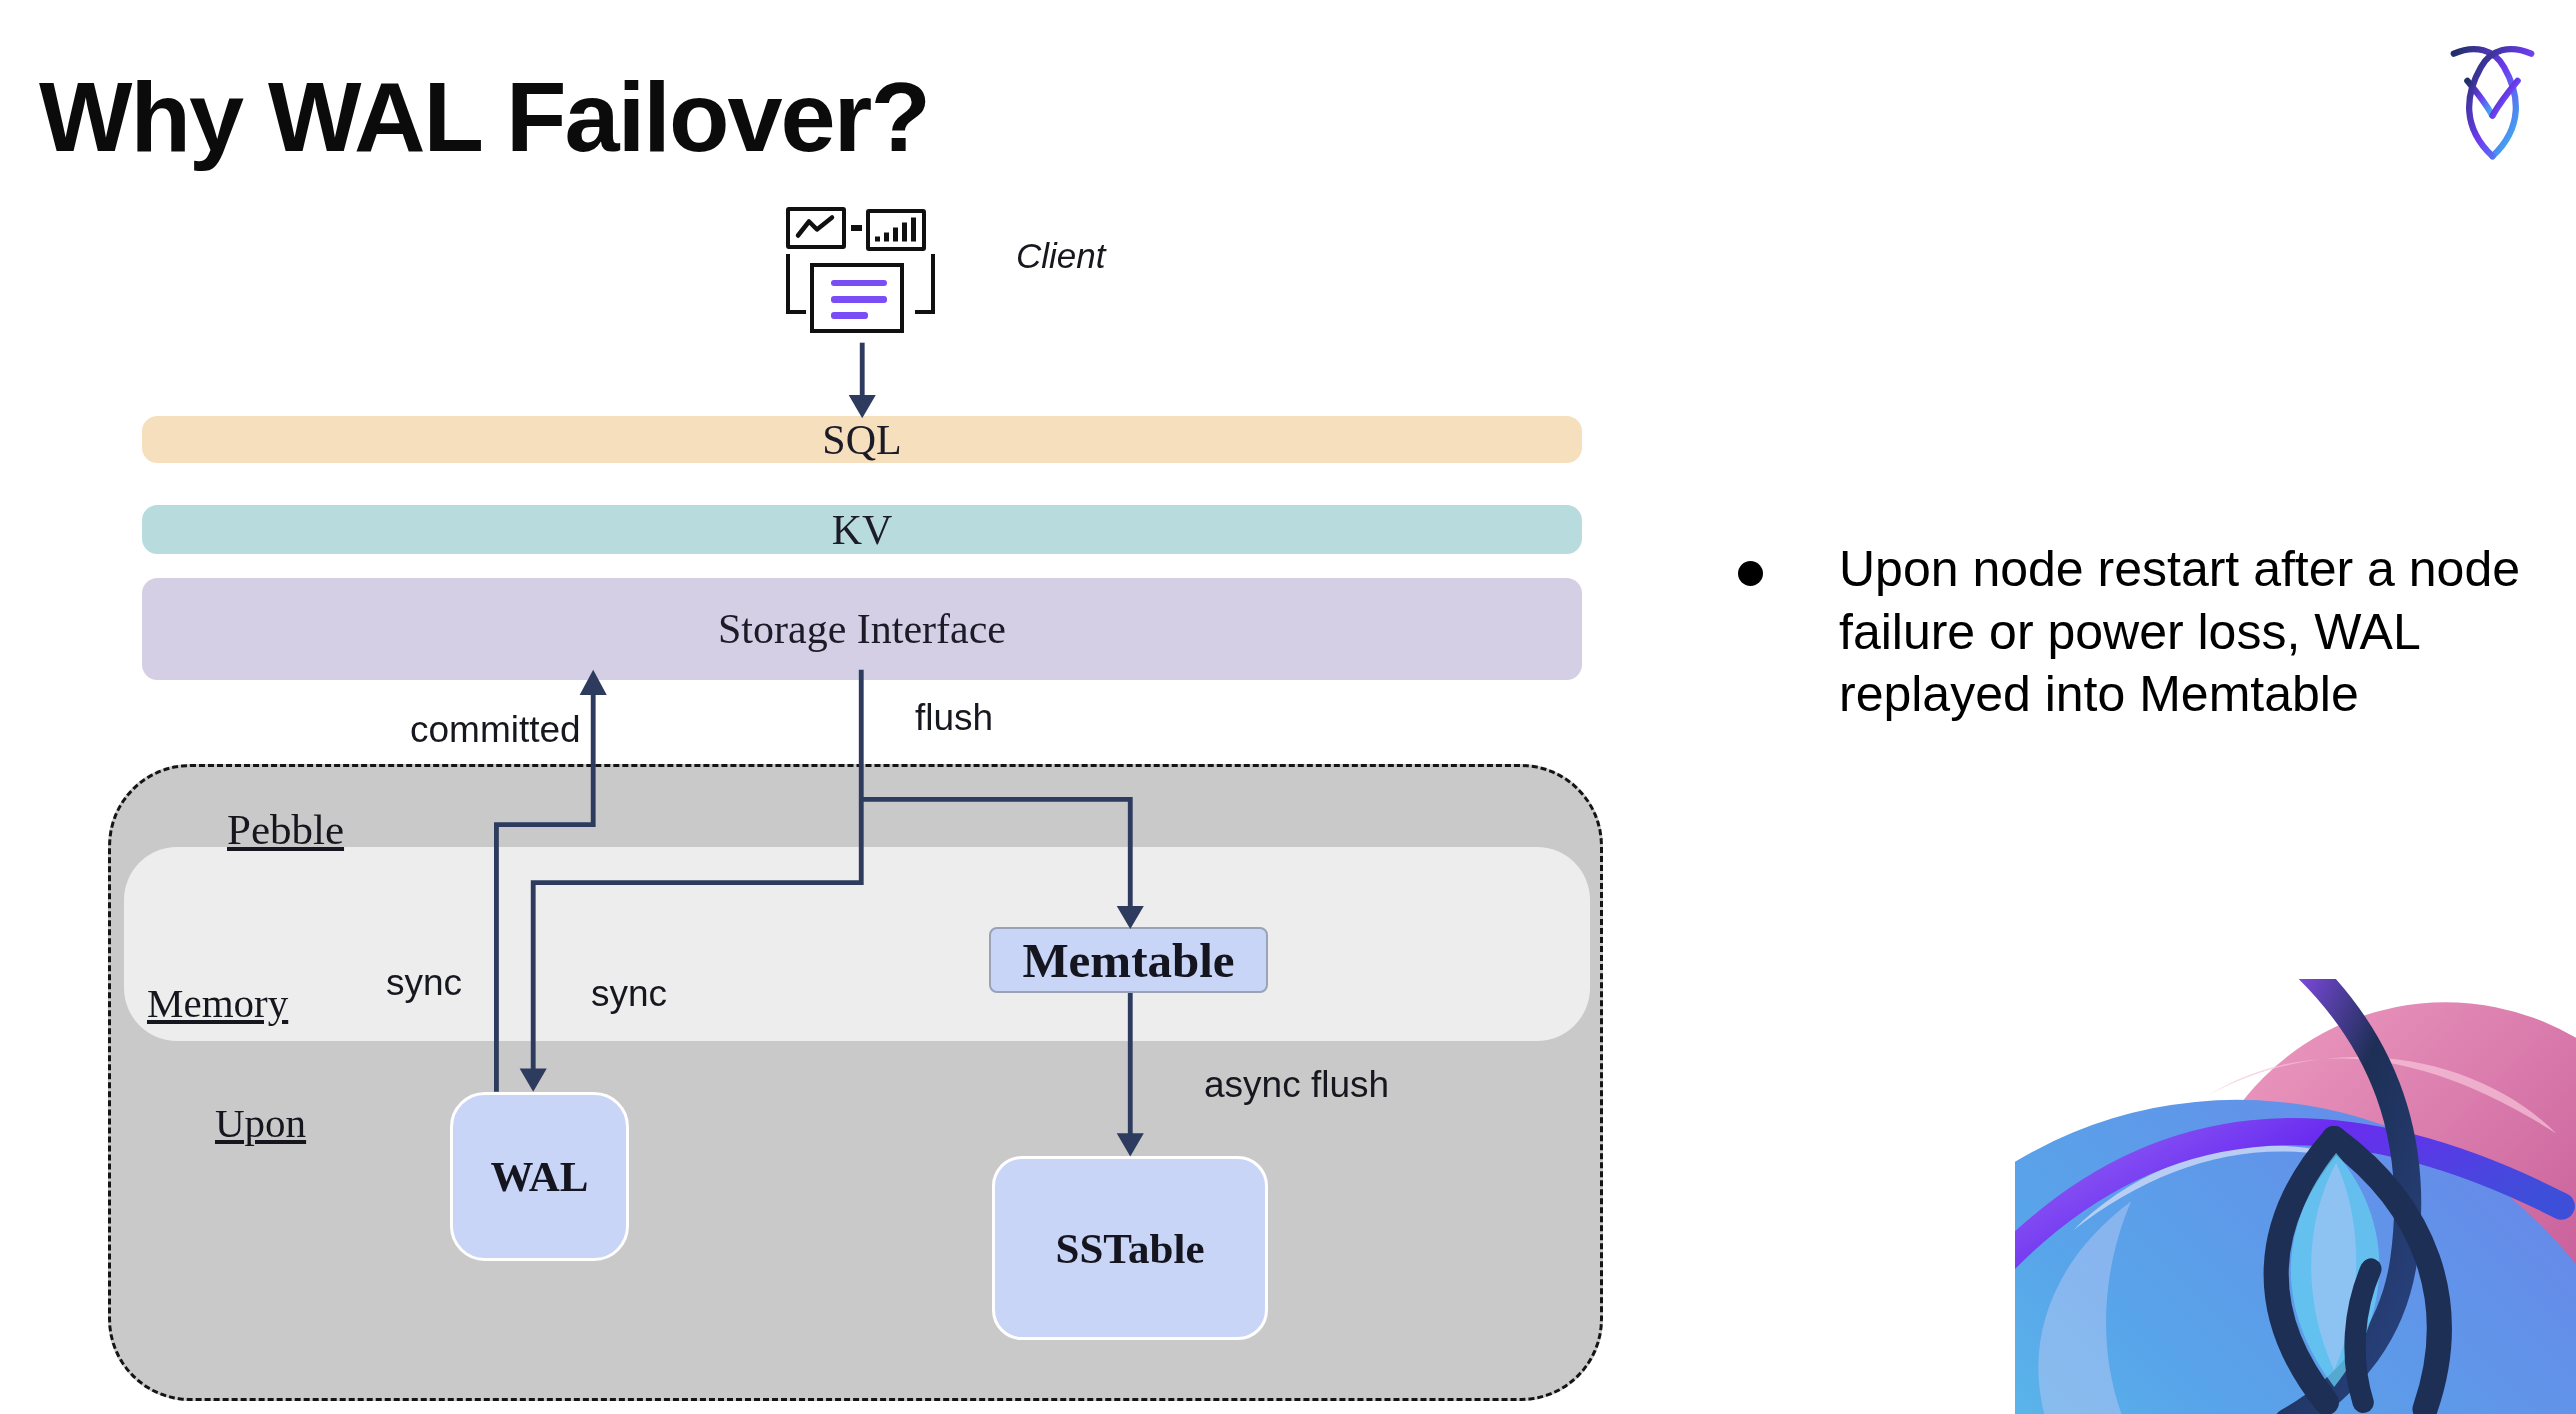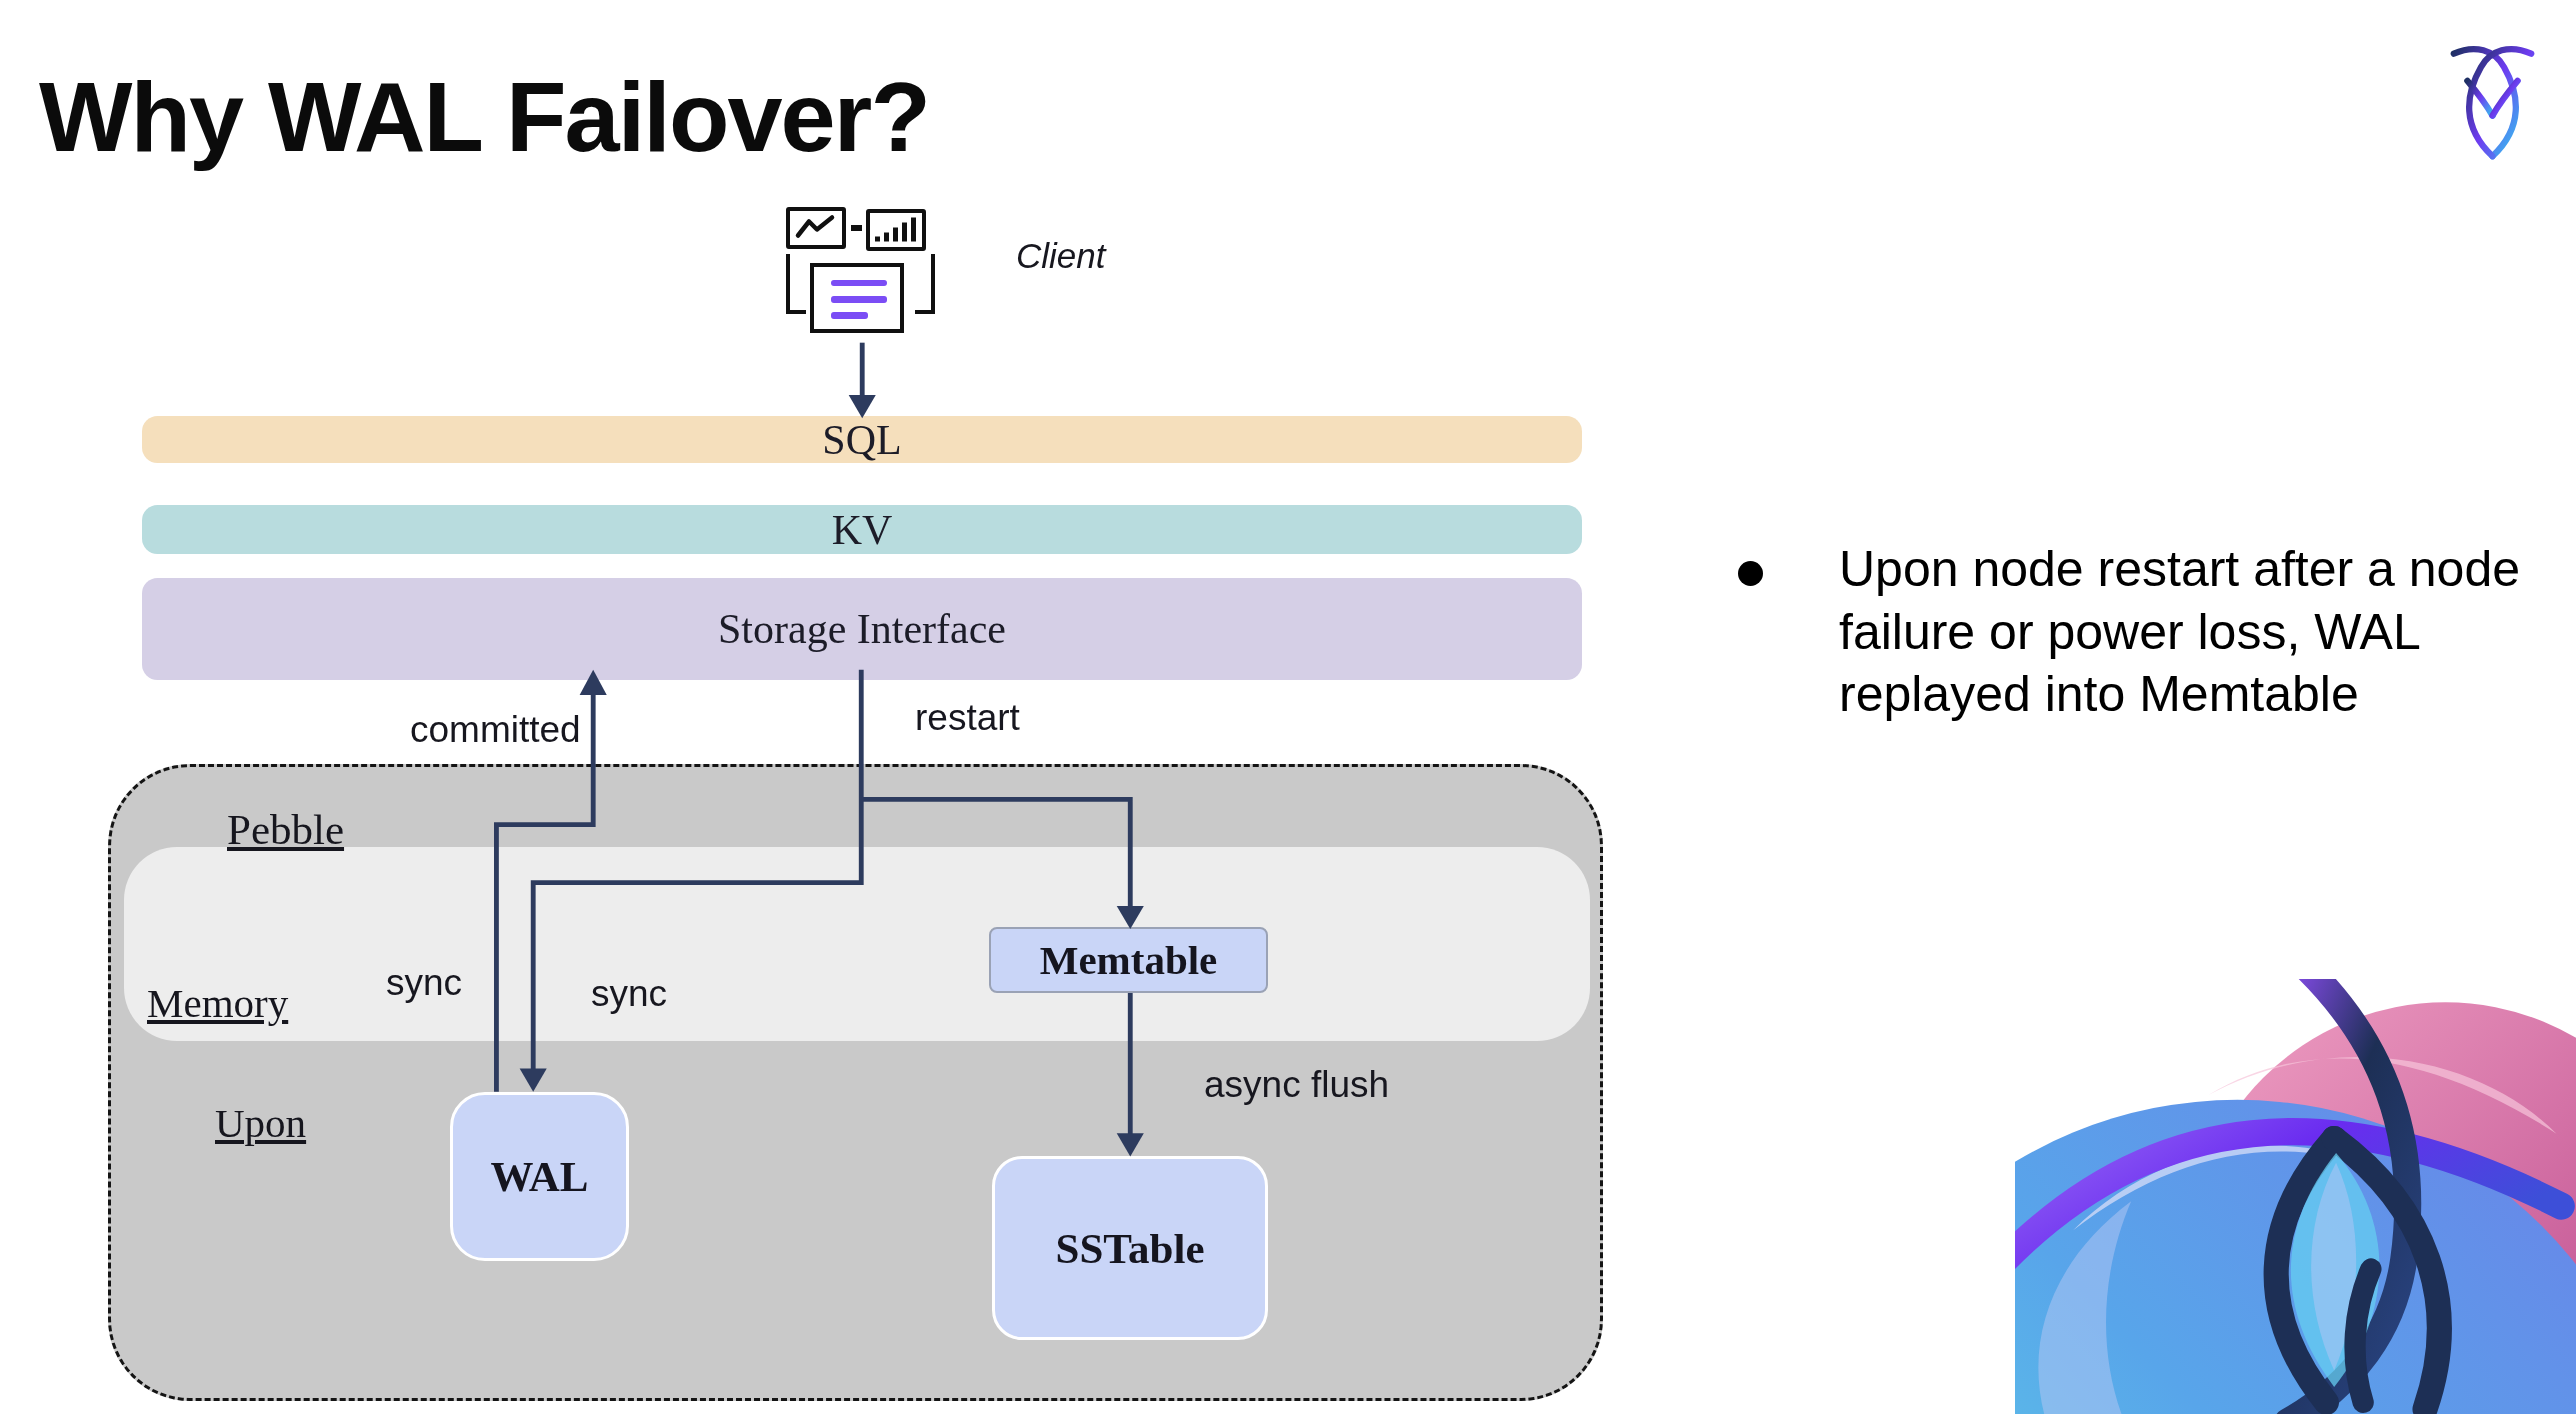--- a/index.html
+++ b/index.html
@@ -41,21 +41,21 @@
   .lbl-pebble{left:227px;top:805px;font-size:43px;}
   .lbl-memory{left:147px;top:979px;}
   .lbl-disk{left:215px;top:1099px;}
   
   .node{
     background:#c9d5f7;display:flex;align-items:center;justify-content:center;
     font-family:"Liberation Serif","DejaVu Serif",serif;
     font-weight:bold;color:#15151f;box-sizing:border-box;
   }
   .node-wal{left:450px;top:1092px;width:179px;height:169px;border:3.9px solid #ffffff;border-radius:35px;font-size:43px;}
-  .node-memtable{left:989px;top:927px;width:279px;height:66px;border:2.9px solid #9aa2b5;border-radius:8px;font-size:41px;}
+  .node-memtable{left:989px;top:927px;width:279px;height:66px;border:2.9px solid #9aa2b5;border-radius:8px;font-size:49px;}
   .node-sstable{left:992px;top:1156px;width:276px;height:184px;border:3.9px solid #ffffff;border-radius:30px;font-size:43px;}
   
   .dlabel{font-size:37px;color:#17171f;}
   .lbl-committed{left:410px;top:709px;}
   .lbl-commit{left:915px;top:697px;}
   .lbl-sync-left{left:386px;top:962px;}
   .lbl-sync-right{left:591px;top:973px;}
   .lbl-async{left:1204px;top:1064px;}
   .lbl-client{left:1016px;top:236px;font-size:35px;font-style:italic;}
   
@@ -177,21 +177,21 @@
   <g fill="#2d3b5e" stroke="none">
     <polygon points="877,408 905,408 891,432"></polygon>
     <polygon points="599,718 627,718 613,692"></polygon>
     <polygon points="537,1104 565,1104 551,1128"></polygon>
     <polygon points="1154,936 1182,936 1168,960"></polygon>
     <polygon points="1154,1171 1182,1171 1168,1195"></polygon>
   </g>
 </svg>
 
 <div class="abs dlabel lbl-committed">committed</div>
-<div class="abs dlabel lbl-commit">restart</div>
+<div class="abs dlabel lbl-commit">flush</div>
 <div class="abs dlabel lbl-sync-left">sync</div>
 <div class="abs dlabel lbl-sync-right">sync</div>
 <div class="abs dlabel lbl-async">async flush</div>
 
 <div class="abs bullets">
   <div class="bullet">Upon node restart after a node failure or power loss, WAL replayed into Memtable</div>
 </div>
 
 <svg class="abs decor" viewBox="0 0 580 450">
   <defs>

